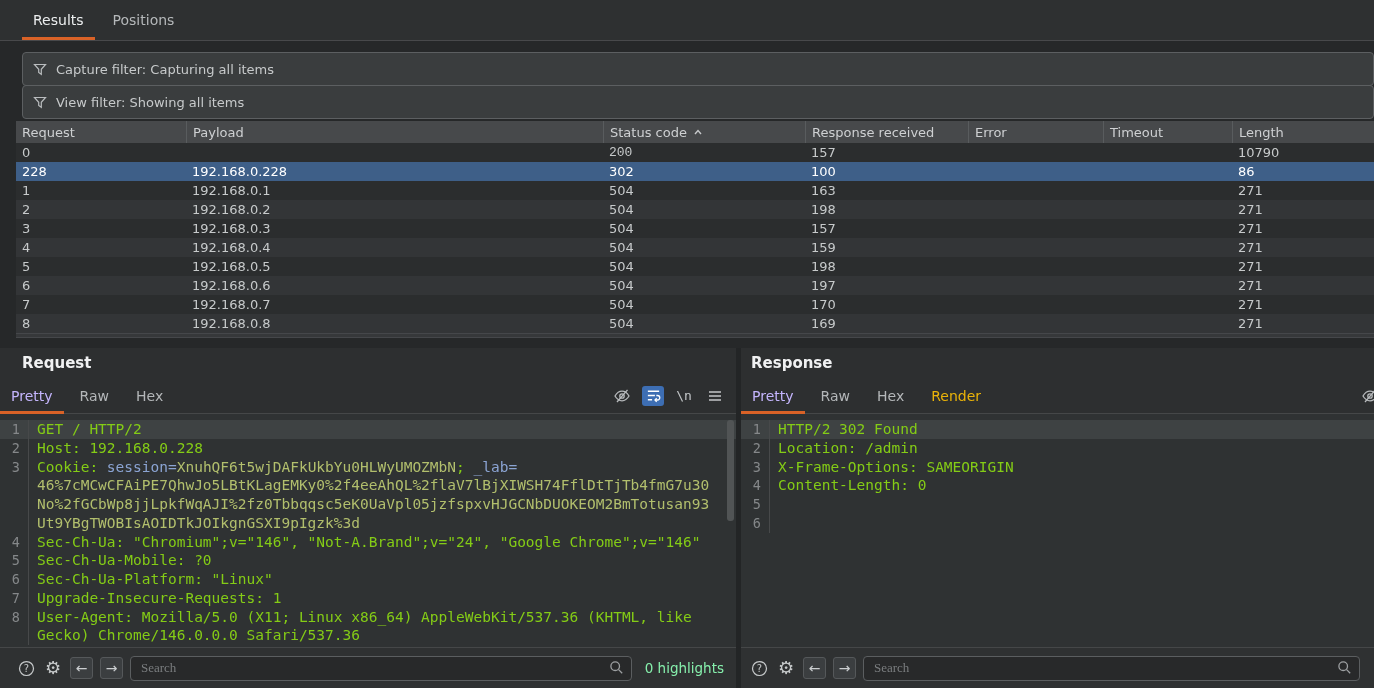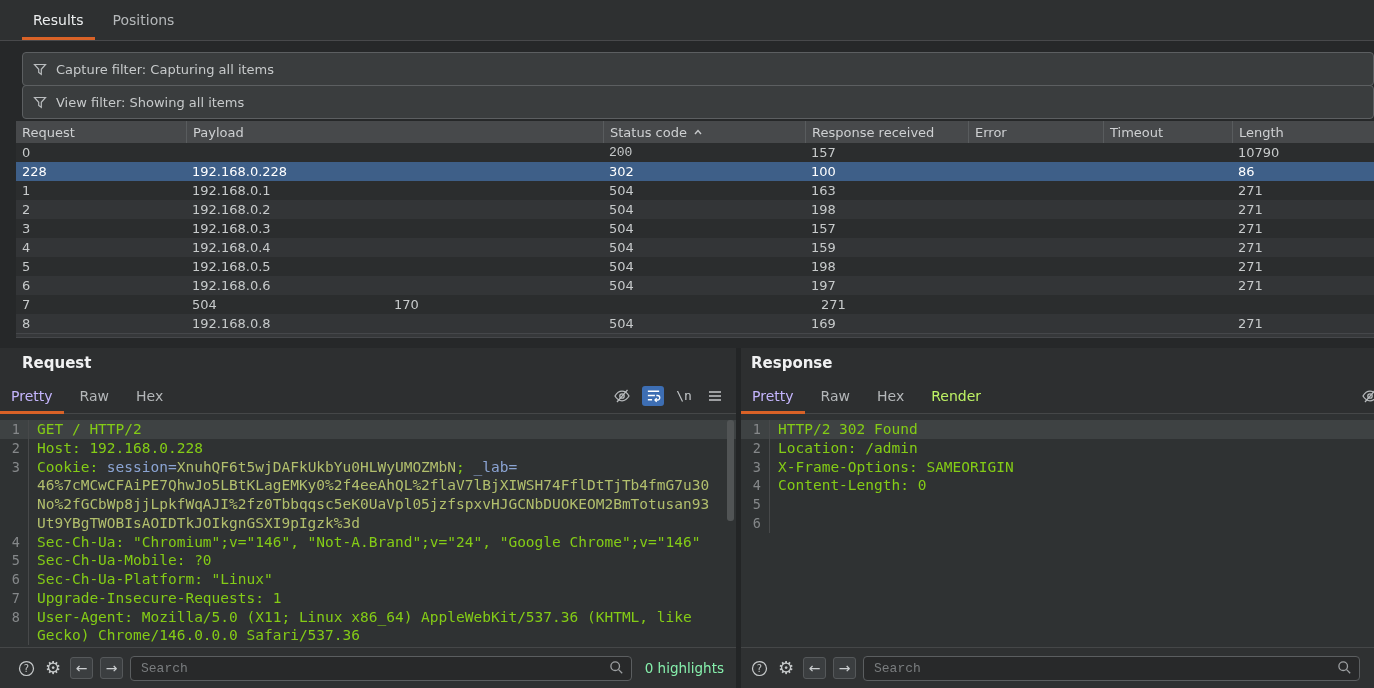--- a/index.html
+++ b/index.html
@@ -45,21 +45,21 @@
   .panel-title { height:30px; font-size:15px; font-weight:bold; color:#f0f1f2; display:flex; align-items:center; }
   .panel.request .panel-title { padding-left:22px; }
   .panel.response .panel-title { padding-left:10px; }
 
   .editor-tabs { position:relative; height:36px; display:flex; align-items:stretch;
     border-bottom:1px solid #454748; }
   .etab { position:relative; display:flex; align-items:center; padding:0 11px; margin-right:5px;
     font-size:14px; color:#b4b7b9; }
   .etab.active { color:#c4b5fd; }
   .etab.active::after { content:""; position:absolute; left:0; right:0; bottom:-1px; height:3px; background:#d96227; }
-  .etab.disabled { color:#bef264; }
+  .etab.disabled { color:#eab308; }
   .etab-icons { position:absolute; right:10px; top:0; bottom:0; display:flex; align-items:center; gap:9px; }
   .icon-btn { display:flex; align-items:center; justify-content:center; width:22px; height:20px; border-radius:3px; }
   .icon-btn.active-blue { background:#3d6eb3; }
   .nl-glyph { font-family:"DejaVu Sans Mono","Liberation Mono",monospace; font-size:13px; color:#c3c6c8; }
 
   .editor { position:relative; flex:1; background:#2f3233; overflow:hidden; padding-top:6px; }
   .cl { display:flex; height:18.75px; line-height:18.75px; white-space:pre;
     font-family:"DejaVu Sans Mono","Liberation Mono",monospace; font-size:14.5px; }
   .cl.active { background:#3e4243; }
   .ln { width:20px; flex:0 0 20px; text-align:right; color:#85888a; font-size:13.5px; }
@@ -74,21 +74,21 @@
     align-items:center; gap:7px; }
   .panel.request .etoolbar { padding:0 12px 0 16px; }
   .panel.response .etoolbar { padding:0 14px 0 8px; }
   .tool-icon { display:flex; align-items:center; justify-content:center; width:20px; height:20px; color:#c6c9ca; }
   .gear-glyph { font-size:18px; line-height:20px; color:#c6c9ca; }
   .nav-btn { width:23px; height:22px; border-radius:3px; background:#3b3e40; border:1px solid #55585a;
     color:#cbced0; font-size:14px; display:flex; align-items:center; justify-content:center; }
   .searchwrap { position:relative; flex:1; height:25px; }
   .searchwrap input { width:100%; height:25px; background:#28292a; border:1px solid #5b5e60; border-radius:4px;
     color:#cdd0d1; font-size:13px; padding:0 30px 0 10px; outline:none;
-    font-family:Liberation Mono, monospace; }
+    font-family:Liberation Serif, serif; }
   .searchwrap input::placeholder { color:#7a7d7f; }
   .mag { position:absolute; right:8px; top:4px; }
   .highlights { flex:0 0 auto; font-size:13.5px; color:#86efac; padding-left:6px; }
 </style>
 </head>
 <body>
 
 <div class="app">
 
   <div class="topbar">
@@ -208,20 +208,21 @@
           <div class="td" style="width: 170px;">6</div>
           <div class="td" style="width: 417px;">192.168.0.6</div>
           <div class="td" style="width: 202px;">504</div>
           <div class="td" style="width: 163px;">197</div>
           <div class="td" style="width: 135px;"></div>
           <div class="td" style="width: 129px;"></div>
           <div class="td" style="width: 142px;">271</div>
         </div>
         <div class="trow dark">
           <div class="td" style="width: 170px;">7</div>
+          <div class="td" style="width: 417px;">192.168.0.7</div>
           <div class="td" style="width: 202px;">504</div>
           <div class="td" style="width: 163px;">170</div>
           <div class="td" style="width: 135px;"></div>
           <div class="td" style="width: 129px;"></div>
           <div class="td" style="width: 142px;">271</div>
         </div>
         <div class="trow light">
           <div class="td" style="width: 170px;">8</div>
           <div class="td" style="width: 417px;">192.168.0.8</div>
           <div class="td" style="width: 202px;">504</div>

